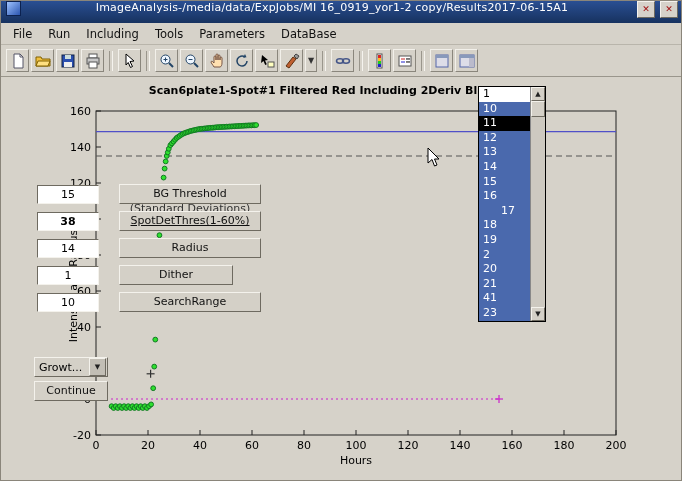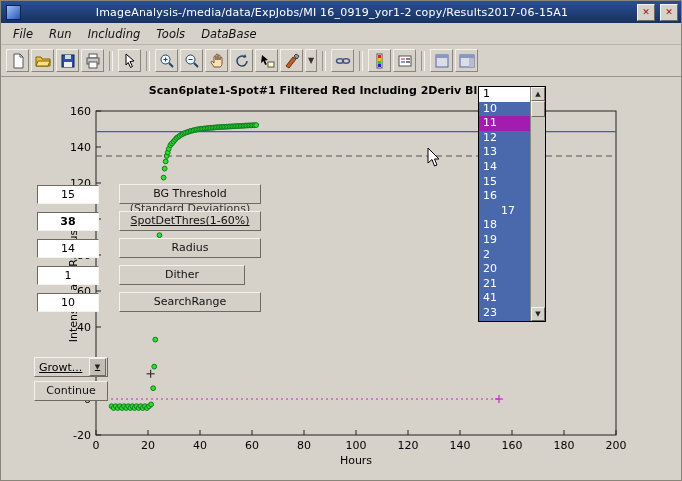--- a/index.html
+++ b/index.html
@@ -5,21 +5,21 @@
   html,body{margin:0;padding:0;}
   body{
     position:relative;width:682px;height:481px;overflow:hidden;
     background:#d6d2c9;font-family:"DejaVu Sans","Liberation Sans",sans-serif;
     border:1px solid #8a857a;box-sizing:border-box;
   }
   
   .titlebar{
     position:absolute;left:0;top:0;width:682px;height:22px;z-index:8;
     background:linear-gradient(#2a4f93,#17325f);
-    display:flex;align-items:center;color:#fff;
+    display:flex;align-items:flex-start;color:#fff;
   }
   .app-icon{
     width:13px;height:13px;margin:0 6px 0 5px;
     background:linear-gradient(135deg,#9ec2ff,#2a55b0);
     border:1px solid #0c2250;flex:0 0 auto;
   }
   .title-text{flex:1;text-align:center;font-size:11px;letter-spacing:.2px;
     white-space:nowrap;overflow:hidden;}
   .win-btn{
     width:16px;height:15px;margin-right:5px;flex:0 0 auto;
@@ -27,21 +27,21 @@
     color:#a01010;font-size:9px;font-weight:bold;line-height:14px;text-align:center;
     cursor:default;
   }
   
   .menubar{
     position:absolute;left:0;top:22px;width:682px;height:22px;z-index:8;
     background:#d6d2c9;border-bottom:1px solid #b9b5ab;
     display:flex;align-items:center;padding-left:4px;box-sizing:border-box;
     font-size:11.5px;color:#111;
   }
-  .menu-item{padding:4px 8px;cursor:default;font-style:italic;}
+  .menu-item{padding:4px 8px;cursor:default;}
   
   .toolbar{
     position:absolute;left:0;top:44px;width:682px;height:32px;z-index:8;
     background:#d6d2c9;border-bottom:1px solid #9a968c;
     display:flex;align-items:center;padding-left:4px;box-sizing:border-box;
   }
   .tbtn{
     width:23px;height:23px;margin:0 1px;display:flex;align-items:center;justify-content:center;
     background:#d6d2c9;border:1px solid;border-color:#f2f0ea #8a867c #8a867c #f2f0ea;
     box-sizing:border-box;
@@ -63,21 +63,21 @@
     font-size:11px;line-height:18px;text-align:center;color:#111;cursor:default;
     white-space:nowrap;overflow:hidden;
   }
   .sublabel{
     position:absolute;z-index:5;height:8px;overflow:hidden;
     font-size:11px;line-height:9px;text-align:center;color:#333;
   }
   .combo{
     position:absolute;left:33px;top:356px;width:74px;height:20px;z-index:6;box-sizing:border-box;
     background:#d4d0c7;border:1px solid;border-color:#f4f2ec #6e6a60 #6e6a60 #f4f2ec;
-    display:flex;align-items:center;font-size:11px;cursor:default;text-decoration:underline;
+    display:flex;align-items:center;font-size:11px;cursor:default;
   }
   .combo-text{flex:1;padding-left:4px;white-space:nowrap;overflow:hidden;}
   .combo-arrow{
     width:15px;height:16px;margin-right:1px;text-align:center;font-size:7px;line-height:16px;
     background:#c2beb5;border:1px solid;border-color:#f4f2ec #6e6a60 #6e6a60 #f4f2ec;color:#222;
   }
   
   .spot-list{
     position:absolute;left:477px;top:85px;width:68px;height:236px;z-index:10;
     background:#fff;border:1px solid #000;display:flex;box-sizing:border-box;
@@ -111,20 +111,21 @@
   <div class="title-text">ImageAnalysis-/media/data/ExpJobs/MI 16_0919_yor1-2 copy/Results2017-06-15A1</div>
   <div class="win-btn">✕</div>
   <div class="win-btn">✕</div>
 </div>
 
 <div class="menubar">
   <span class="menu-item">File</span>
   <span class="menu-item">Run</span>
   <span class="menu-item">Including</span>
   <span class="menu-item">Tools</span>
+  <span class="menu-item">Parameters</span>
   <span class="menu-item">DataBase</span>
 </div>
 
 <div class="toolbar">
   <div class="tbtn">
     <svg width="16" height="16" viewBox="0 0 16 16">
         <path d="M4 1h6l3 3v11H4z" fill="#fff" stroke="#556"></path>
         <path d="M10 1v3h3" fill="none" stroke="#556"></path>
       </svg>
   </div>
@@ -390,37 +391,37 @@
 <div class="pbutton" style="left:118px;top:183px;width:142px;">BG Threshold</div>
 <div class="sublabel" style="left:118px;top:203px;width:142px;">(Standard Deviations)</div>
 
 <input class="numfield" style="left: 36px; top: 211px; font-weight: bold;" value="38">
 <div class="pbutton" style="left:118px;top:210px;width:142px;text-decoration:underline;">SpotDetThres(1-60%)</div>
 
 <input class="numfield" style="left: 36px; top: 238px;" value="14">
 <div class="pbutton" style="left:118px;top:237px;width:142px;">Radius</div>
 
 <input class="numfield" style="left: 36px; top: 265px;" value="1">
-<div class="pbutton" style="left:118px;top:264px;width:126px;">Dither</div>
+<div class="pbutton" style="left:118px;top:264px;width:114px;">Dither</div>
 
 <input class="numfield" style="left: 36px; top: 292px;" value="10">
 <div class="pbutton" style="left:118px;top:291px;width:142px;">SearchRange</div>
 
 <div class="combo">
   <span class="combo-text">Growt...</span>
   <span class="combo-arrow">▼</span>
 </div>
 
 <div class="pbutton" style="left:33px;top:380px;width:74px;">Continue</div>
 
 <div class="spot-list">
   <div class="spot-items">
     <div class="spot-item sel">1</div>
     <div class="spot-item" style="background: rgb(74, 105, 173);">10</div>
-    <div class="spot-item" style="background: #a21caf;">11</div>
+    <div class="spot-item" style="background: #000000;">11</div>
     <div class="spot-item" style="background: rgb(74, 105, 173);">12</div>
     <div class="spot-item" style="background: rgb(74, 105, 173);">13</div>
     <div class="spot-item" style="background: rgb(74, 105, 173);">14</div>
     <div class="spot-item" style="background: rgb(74, 105, 173);">15</div>
     <div class="spot-item" style="background: rgb(74, 105, 173);">16</div>
     <div class="spot-item" style="background: rgb(74, 105, 173); padding-left: 22px;">17</div>
     <div class="spot-item" style="background: rgb(74, 105, 173);">18</div>
     <div class="spot-item" style="background: rgb(74, 105, 173);">19</div>
     <div class="spot-item" style="background: rgb(74, 105, 173);">2</div>
     <div class="spot-item" style="background: rgb(74, 105, 173);">20</div>

